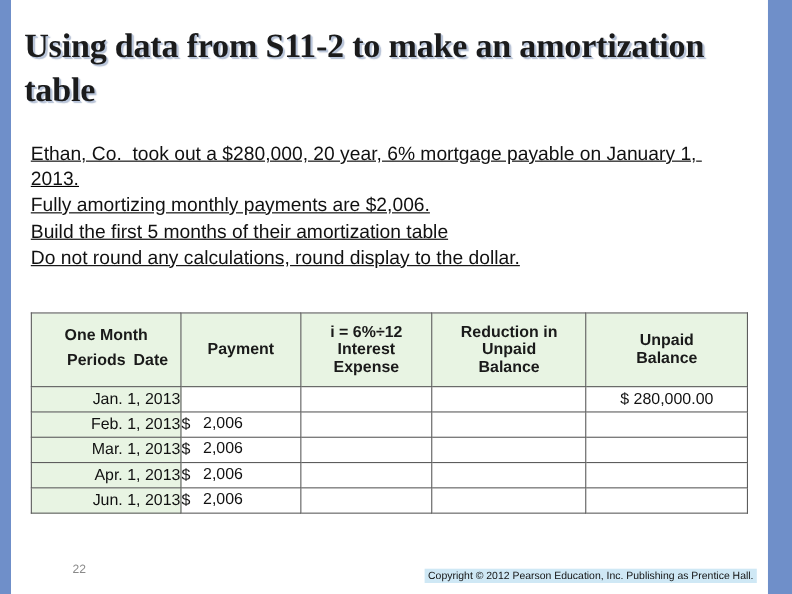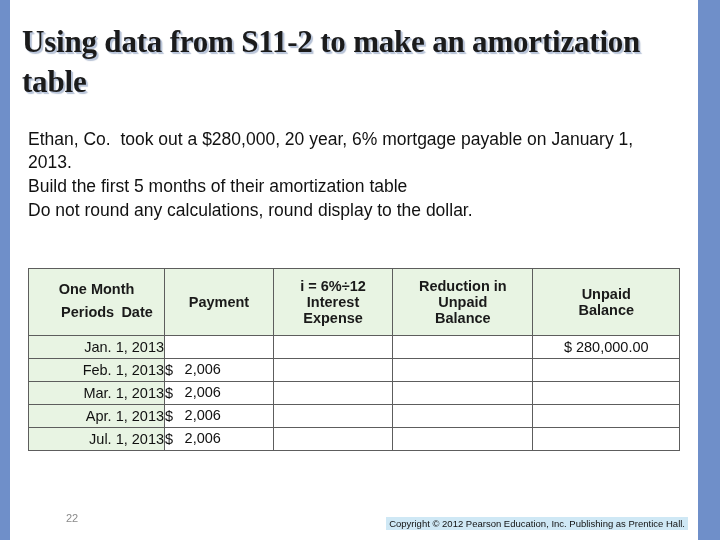--- a/index.html
+++ b/index.html
@@ -59,33 +59,34 @@
     color: #1b1b1b;
     text-shadow: 1px 1px 0 #b9c6dd, 2px 2px 1px rgba(120,140,175,0.55);
     margin: 0;
     letter-spacing: -0.2px;
   }
   .body-block {
     position: absolute;
     left: 28px;
     top: 128px;
     width: 640px;
+    text-decoration: underline;
   }
   .body-line {
     font-size: 17.5px;
     color: #111111;
     line-height: 1.31;
     margin: 0 0 1px 0;
     white-space: pre-wrap;
   }
   
   .table-wrap {
     position: absolute;
     left: 28px;
-    top: 268px;
+    top: 284px;
     width: 652px;
   }
   table.amort {
     border-collapse: collapse;
     table-layout: fixed;
     width: 652px;
     background: #ffffff;
   }
   table.amort th, table.amort td {
     border: 1px solid #5d5d5d;
@@ -174,20 +175,21 @@
   <div class="edge-bar-left"></div>
   <div class="edge-bar-right"></div>
   <div class="edge-bar-right-inner"></div>
 
   <div class="title-block">
     <h1 class="slide-title">Using data from S11-2 to make an amortization table</h1>
   </div>
 
   <div class="body-block">
     <p class="body-line">Ethan, Co.  took out a $280,000, 20 year, 6% mortgage payable on January 1, 2013.</p>
+    <p class="body-line">Fully amortizing monthly payments are $2,006.</p>
     <p class="body-line">Build the first 5 months of their amortization table</p>
     <p class="body-line">Do not round any calculations, round display to the dollar.</p>
   </div>
 
   <div class="table-wrap">
     <table class="amort">
       <colgroup>
         <col class="col-1">
           <col class="col-2">
           <col class="col-3">
@@ -257,21 +259,21 @@
           <td class="date-cell">Apr. 1, 2013</td>
           <td class="pay-cell">
             <span>$</span>
             <span class="amt">2,006</span>
           </td>
           <td class="blank-cell"></td>
           <td class="blank-cell"></td>
           <td class="bal-cell"></td>
         </tr>
         <tr>
-          <td class="date-cell">Jul. 1, 2013</td>
+          <td class="date-cell">Jun. 1, 2013</td>
           <td class="pay-cell">
             <span>$</span>
             <span class="amt">2,006</span>
           </td>
           <td class="blank-cell"></td>
           <td class="blank-cell"></td>
           <td class="bal-cell"></td>
         </tr>
       </tbody>
     </table>

